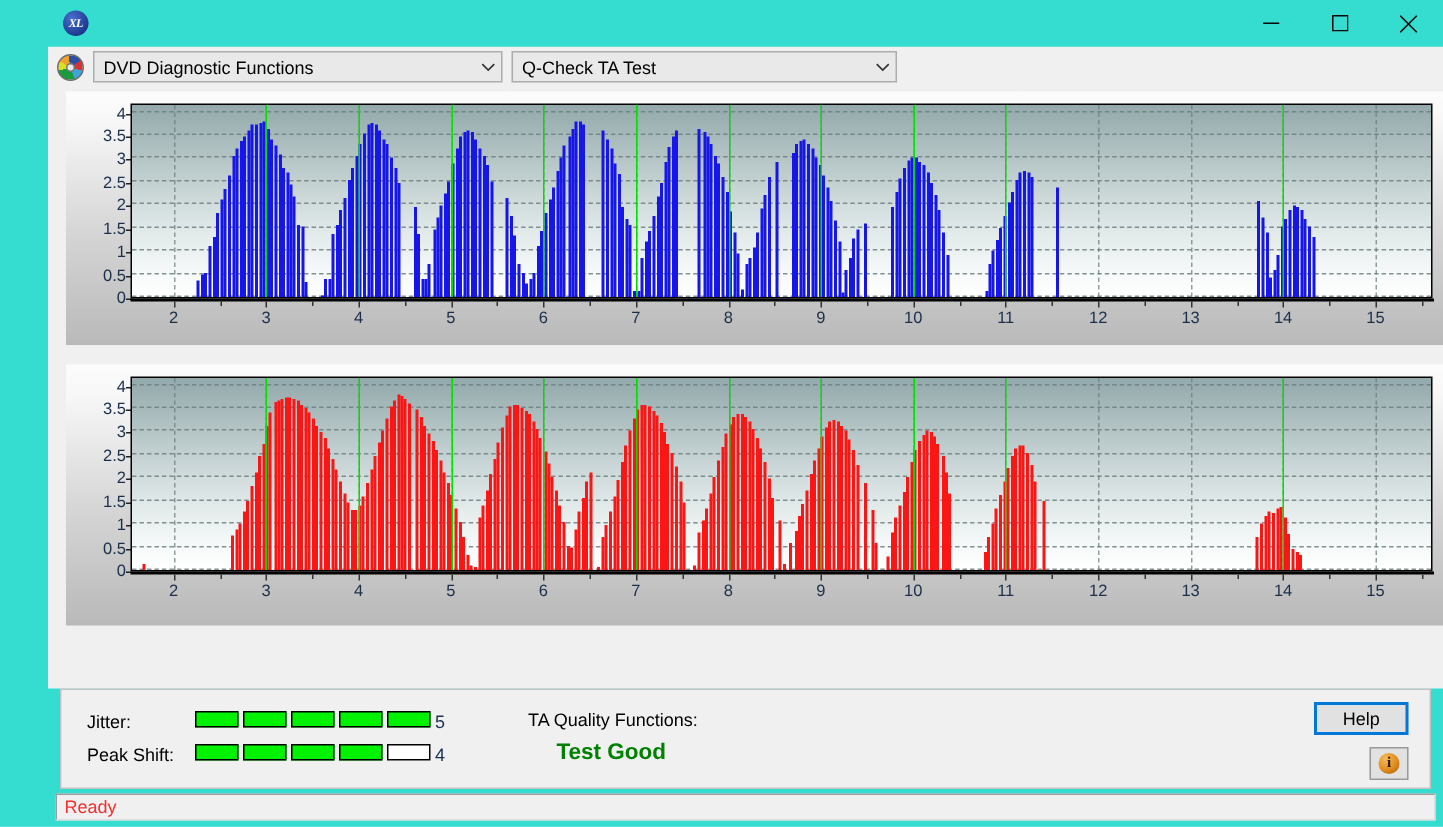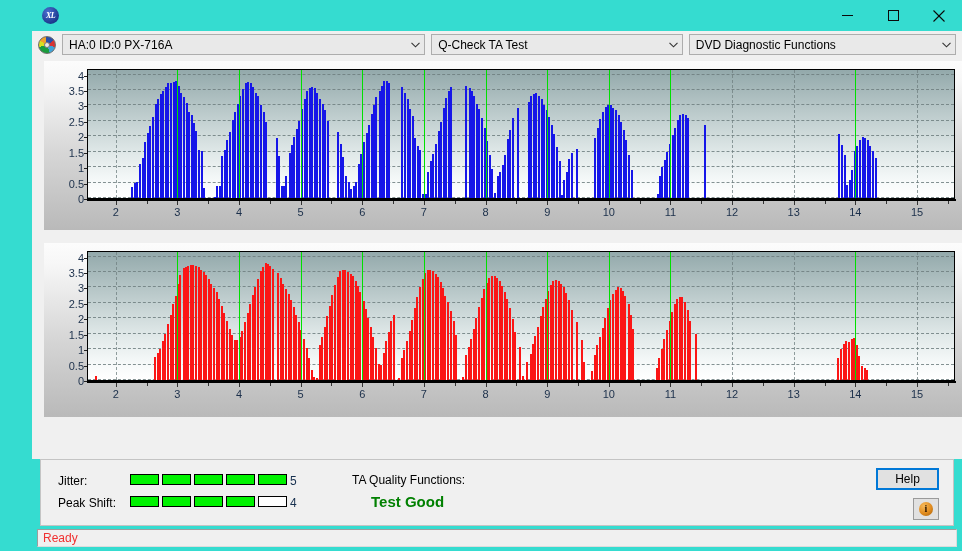--- a/index.html
+++ b/index.html
@@ -196,38 +196,30 @@
             <line x1="0.5" y1="0.5" x2="11.5" y2="11.5" stroke="#0a0a0a" stroke-width="1.1"></line>
             <line x1="11.5" y1="0.5" x2="0.5" y2="11.5" stroke="#0a0a0a" stroke-width="1.1"></line>
           </svg>
       </div>
     </div>
   </div>
 
 
   <div class="toolbar">
     <div class="disc-icon"></div>
-    <div class="combo combo-drive">
-      <div class="cval">HA:0 ID:0  PX-716A</div>
+    <div class="combo combo-func">
+      <div class="cval">DVD Diagnostic Functions</div>
       <div class="carrow">
         <svg width="9" height="6" viewBox="0 0 9 6">
             <polyline points="0.5,0.8 4.5,4.8 8.5,0.8" fill="none" stroke="#333" stroke-width="1.1"></polyline>
           </svg>
       </div>
     </div>
     <div class="combo combo-test">
       <div class="cval">Q-Check TA Test</div>
-      <div class="carrow">
-        <svg width="9" height="6" viewBox="0 0 9 6">
-            <polyline points="0.5,0.8 4.5,4.8 8.5,0.8" fill="none" stroke="#333" stroke-width="1.1"></polyline>
-          </svg>
-      </div>
-    </div>
-    <div class="combo combo-func">
-      <div class="cval">DVD Diagnostic Functions</div>
       <div class="carrow">
         <svg width="9" height="6" viewBox="0 0 9 6">
             <polyline points="0.5,0.8 4.5,4.8 8.5,0.8" fill="none" stroke="#333" stroke-width="1.1"></polyline>
           </svg>
       </div>
     </div>
   </div>
 
   <div class="charts">
     <div class="chart-panel chart-top">

